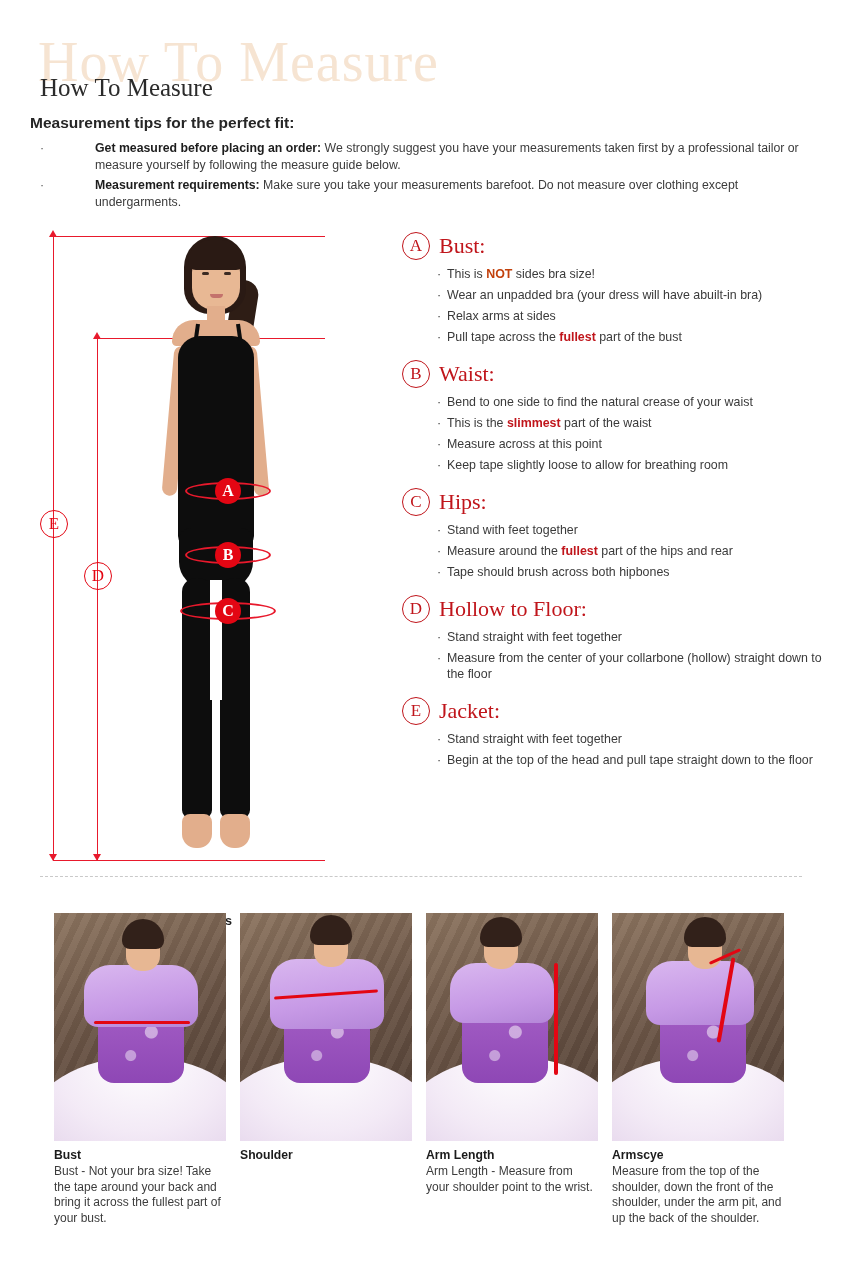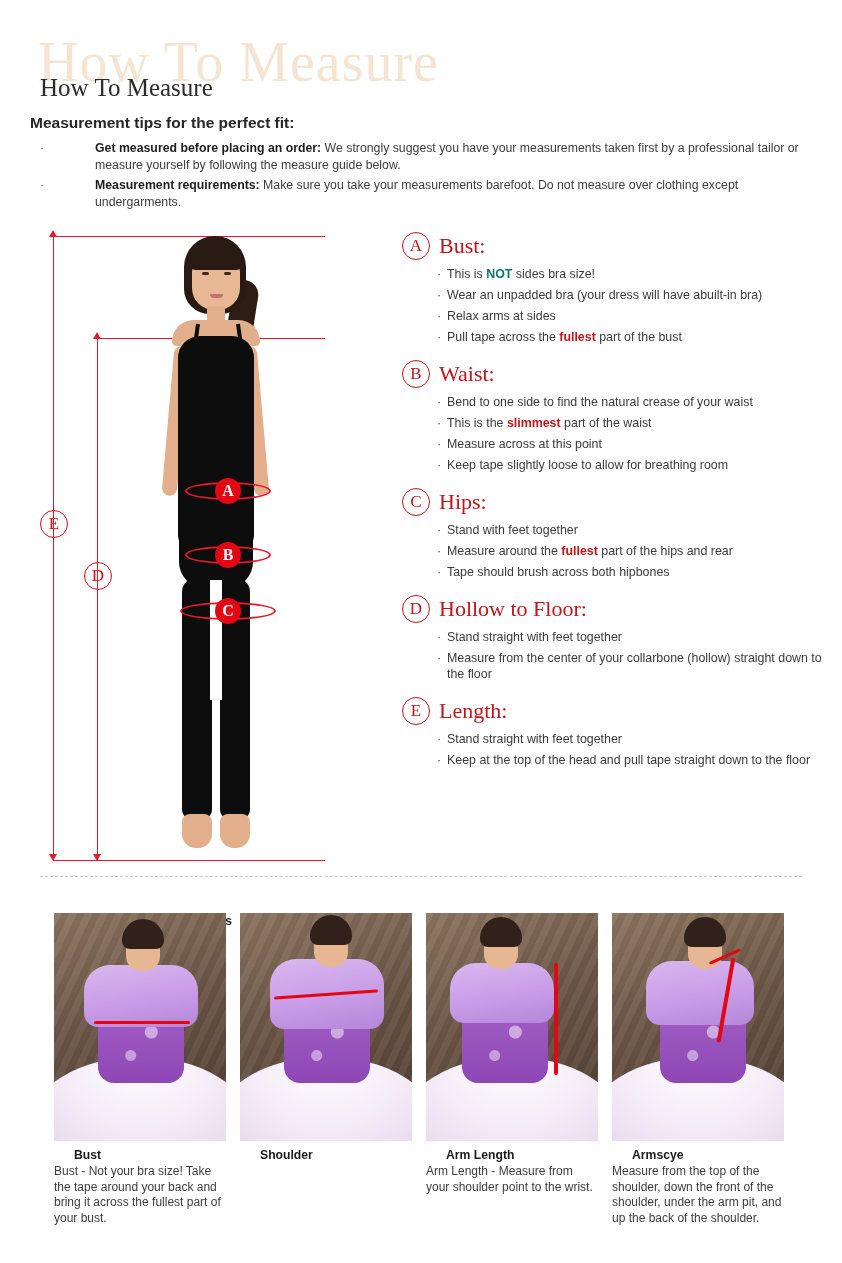--- a/index.html
+++ b/index.html
@@ -231,21 +231,21 @@
   }
   .instr-head .htxt {
     font-family: "Liberation Serif", serif;
     font-size: 22px;
     color: #c0151b;
   }
   .instr-items { margin-left: 35px; font-size: 12.4px; color: #3a3a3a; }
   .instr-items .row { display: flex; margin-bottom: 5px; line-height: 16px; }
   .instr-items .dot { flex: 0 0 10px; }
   .instr-items b { color: #c0151b; }
-  .instr-items .dark { color: #0f766e; font-weight: bold; }
+  .instr-items .dark { color: #c2410c; font-weight: bold; }
 
   
   .dashed-divider {
     position: absolute;
     left: 40px; top: 876px; width: 762px;
     border-top: 1px dashed #c9c9c9;
   }
 
   
   .jacket-title {
@@ -305,21 +305,20 @@
   .jphoto .redline {
     position: absolute;
     border: 0; background: #e30613;
     height: 3px; border-radius: 2px;
   }
   .jcard .cap-title {
     margin-top: 7px;
     font-size: 12.2px;
     font-weight: bold;
     color: #1b1b1b;
-    margin-left: 20px;
   }
   .jcard .cap-body {
     margin-top: 2px;
     font-size: 12px;
     line-height: 15.5px;
     color: #3c3c3c;
   }
 </style>
 </head>
 <body>
@@ -475,30 +474,30 @@
         <div class="row">
             <span class="dot">·</span>
             <span>Measure from the center of your collarbone (hollow) straight down to the floor</span>
           </div>
       </div>
     </div>
 
     <div class="instr-block">
       <div class="instr-head">
         <div class="circ">E</div>
-        <div class="htxt">Length:</div>
+        <div class="htxt">Jacket:</div>
       </div>
       <div class="instr-items">
         <div class="row">
             <span class="dot">·</span>
             <span>Stand straight with feet together</span>
           </div>
         <div class="row">
             <span class="dot">·</span>
-            <span>Keep at the top of the head and pull tape straight down to the floor</span>
+            <span>Begin at the top of the head and pull tape straight down to the floor</span>
           </div>
       </div>
     </div>
 
   </div>
 
   <div class="dashed-divider"></div>
 
   <div class="jacket-title">For Bridal Jacket/ Mini Wraps</div>
 

